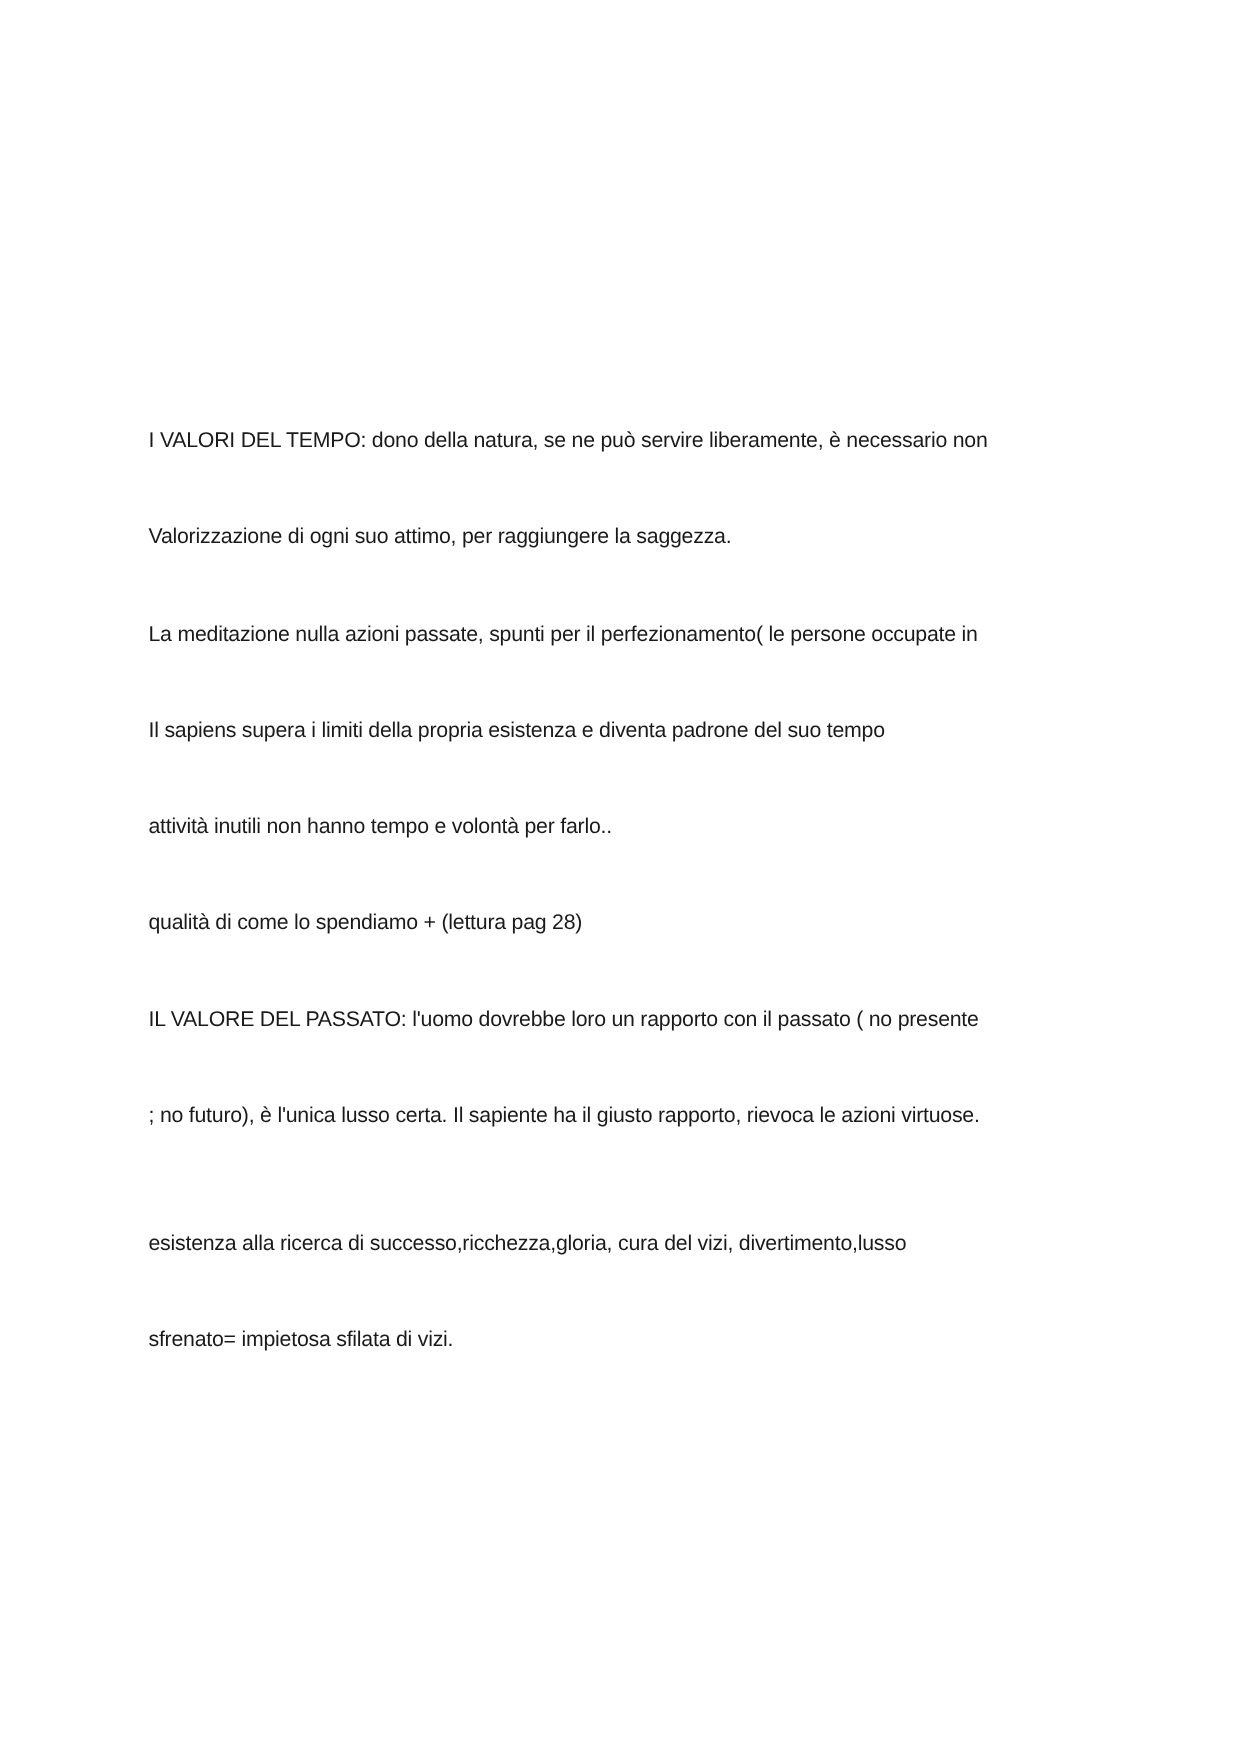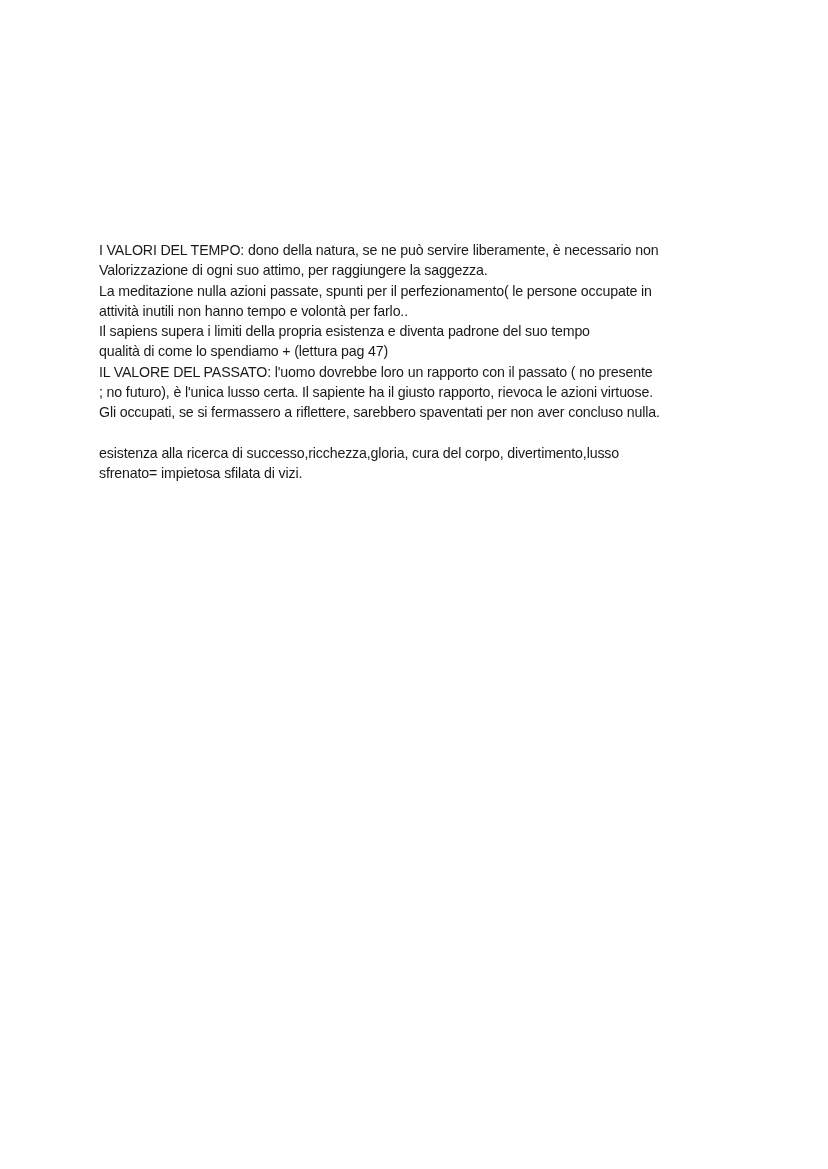--- a/index.html
+++ b/index.html
@@ -6,38 +6,37 @@
     body { width: 828px; height: 1169px; position: relative; overflow: hidden; }
     .page {
       position: absolute; left: 0; top: 0; width: 828px; height: 1169px; background: #ffffff;
     }
     .content {
       position: absolute; left: 99px; top: 240px; width: 640px;
       font-family: "Liberation Sans", sans-serif;
       font-size: 14.2px; line-height: 20.3px; color: #1a1a1a;
       letter-spacing: -0.15px;
     }
-    .line { white-space: nowrap; height: 20.3px; }
+    .line { white-space: nowrap; height: 20.3px; margin-top: 44px; }
     .gap { height: 20.3px; }
   </style>
 </head>
 <body>
 
 <div class="page">
   <div class="content">
     <div>
       <div class="line">I VALORI DEL TEMPO: dono della natura, se ne può servire liberamente, è necessario non</div>
       <div class="line">Valorizzazione di ogni suo attimo, per raggiungere la saggezza.</div>
       <div class="line">La meditazione nulla azioni passate, spunti per il perfezionamento( le persone occupate in</div>
+      <div class="line">Il sapiens supera i limiti della propria esistenza e diventa padrone del suo tempo</div>
       <div class="line">attività inutili non hanno tempo e volontà per farlo..</div>
-      <div class="line">Il sapiens supera i limiti della propria esistenza e diventa padrone del suo tempo</div>
-      <div class="line">qualità di come lo spendiamo + (lettura pag 47)</div>
+      <div class="line">qualità di come lo spendiamo + (lettura pag 28)</div>
       <div class="line">IL VALORE DEL PASSATO: l'uomo dovrebbe loro un rapporto con il passato ( no presente</div>
       <div class="line">; no futuro), è l'unica lusso certa. Il sapiente ha il giusto rapporto, rievoca le azioni virtuose.</div>
-      <div class="line">Gli occupati, se si fermassero a riflettere, sarebbero spaventati per non aver concluso nulla.</div>
     </div>
     <div class="gap"></div>
     <div>
-      <div class="line">esistenza alla ricerca di successo,ricchezza,gloria, cura del corpo, divertimento,lusso</div>
+      <div class="line">esistenza alla ricerca di successo,ricchezza,gloria, cura del vizi, divertimento,lusso</div>
       <div class="line">sfrenato= impietosa sfilata di vizi.</div>
     </div>
   </div>
 </div>
 
 </body></html>

